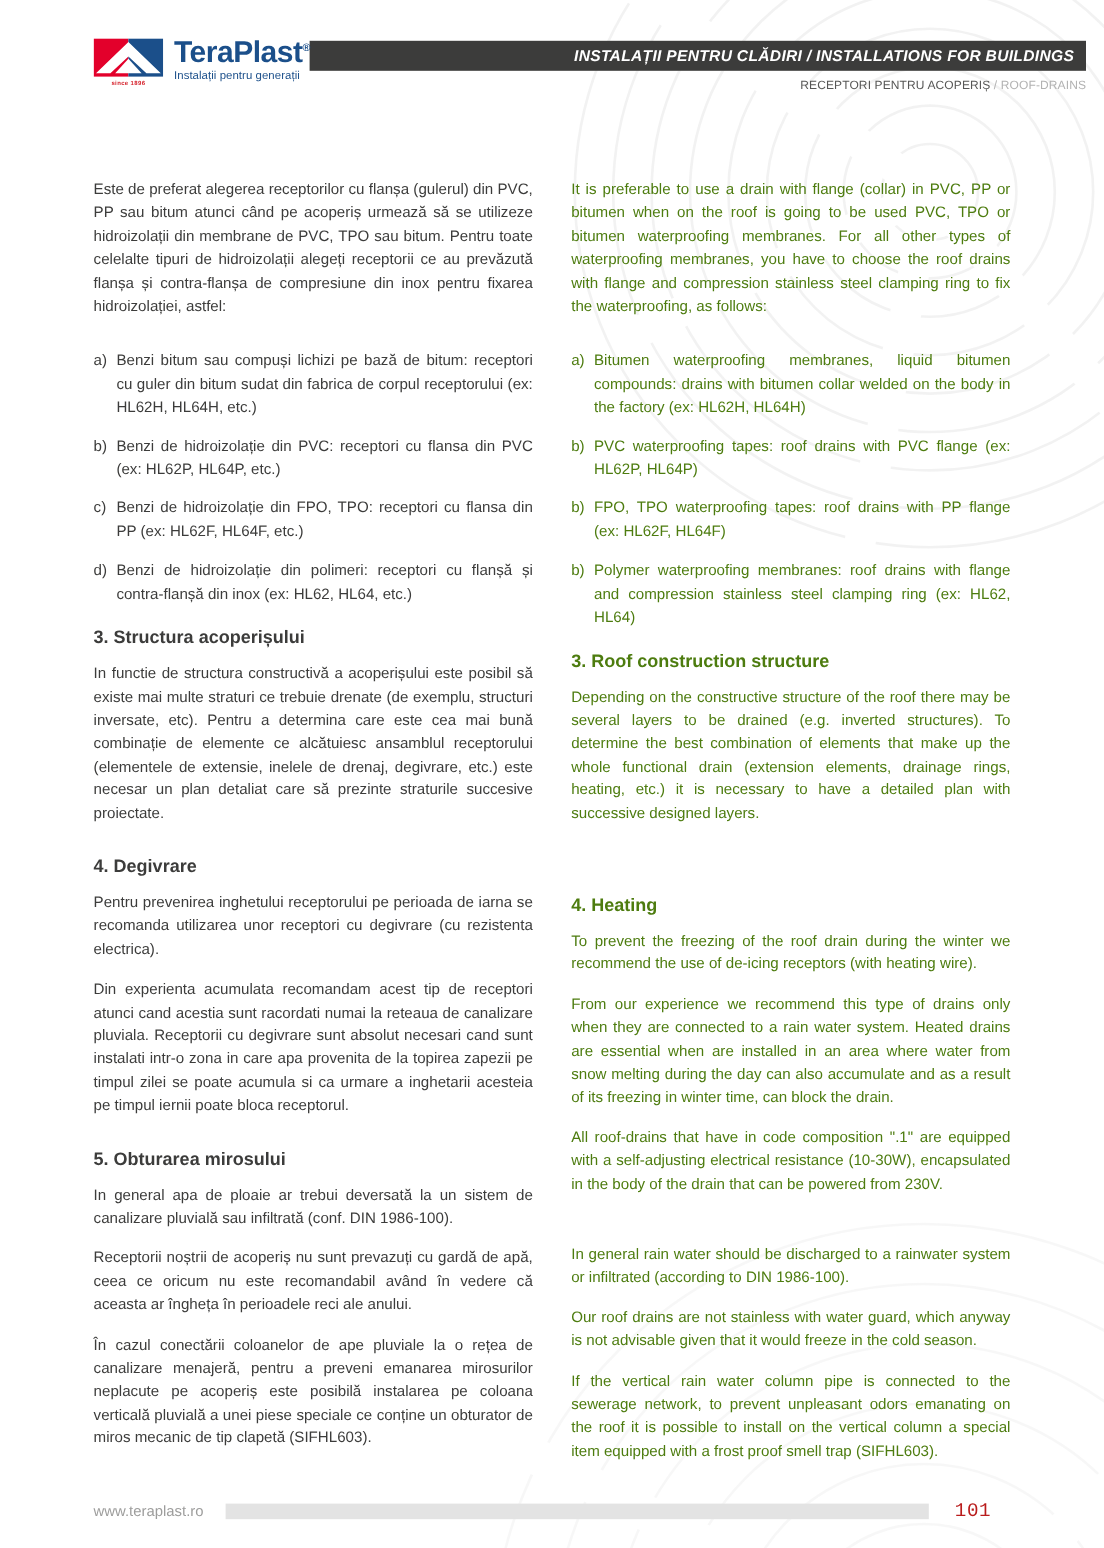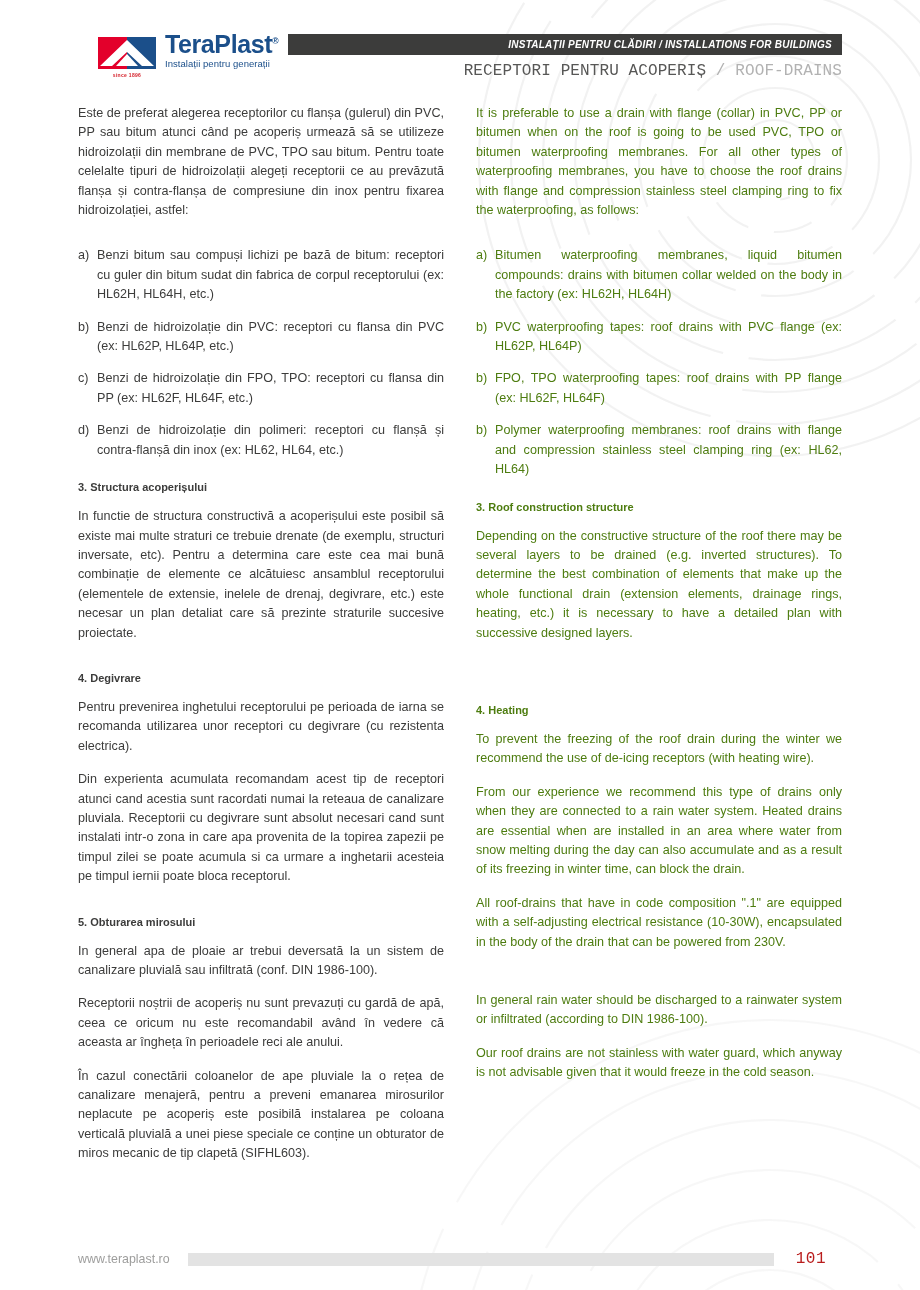--- a/index.html
+++ b/index.html
@@ -45,24 +45,23 @@
   .header {
     position: relative;
     z-index: 2;
     display: flex;
     align-items: flex-start;
     padding: 28px 78px 0 78px;
   }
 
   .logo-block {
     display: flex;
-    align-items: flex-end;
+    align-items: flex-start;
     gap: 9px;
     padding-top: 4px;
-    margin-left: 20px;
   }
 
   .logo-mark {
     width: 58px;
     height: 32px;
     position: relative;
     flex: 0 0 auto;
   }
 
   .logo-since {
@@ -101,64 +100,63 @@
 
   .header-right {
     margin-left: auto;
     text-align: right;
     padding-top: 6px;
   }
 
   .header-banner {
     background: #3c3c3b;
     color: #ffffff;
-    font-size: 10px;
+    font-size: 13px;
     font-weight: bold;
     font-style: italic;
     letter-spacing: 0.25px;
     padding: 5px 10px 5px 220px;
     display: inline-block;
     white-space: nowrap;
   }
 
   .header-sub {
     margin-top: 7px;
-    font-size: 16px;
+    font-size: 10px;
     color: #575756;
     letter-spacing: 0.1px;
     white-space: nowrap;
-    font-family: Liberation Mono, monospace;
   }
   .header-sub .sub-sep { color: #b2b2b2; }
   .header-sub .sub-en { color: #b2b2b2; }
 
   
   .content {
     position: relative;
     z-index: 2;
     display: flex;
     gap: 32px;
     padding: 24px 78px 0 78px;
   }
 
-  .col { width: 378px; }
+  .col { width: 378px; margin-top: 48px; }
 
   .col p,
   .col li {
     font-size: 12.6px;
     line-height: 19.4px;
     text-align: justify;
     text-justify: inter-word;
   }
 
   .col-ro p, .col-ro li, .col-ro h3 { color: #3c3c3b; }
   .col-en p, .col-en li, .col-en h3 { color: #4d7c0f; }
 
   .col h3 {
-    font-size: 11px;
+    font-size: 15px;
     font-weight: bold;
     line-height: 18px;
   }
 
   .para { margin-bottom: 14px; }
   .para:last-child { margin-bottom: 0; }
 
   .spacer-lg { height: 18px; }
   .spacer-md { height: 12px; }
 
@@ -368,20 +366,21 @@
 
       <h3 class="sect-head">4. Heating</h3>
       <p class="para">To prevent the freezing of the roof drain during the winter we recommend the use of de-icing receptors (with heating wire).</p>
       <p class="para">From our experience we recommend this type of drains only when they are connected to a rain water system. Heated drains are essential when are installed in an area where water from snow melting during the day can also accumulate and as a result of its freezing in winter time, can block the drain.</p>
       <p class="para">All roof-drains that have in code composition ".1" are equipped with a self-adjusting electrical resistance (10-30W), encapsulated in the body of the drain that can be powered from 230V.</p>
 
       <div class="spacer-md" style="height:25px"></div>
 
       <p class="para">In general rain water should be discharged to a rainwater system or infiltrated (according to DIN 1986-100).</p>
       <p class="para">Our roof drains are not stainless with water guard, which anyway is not advisable given that it would freeze in the cold season.</p>
+      <p class="para">If the vertical rain water column pipe is connected to the sewerage network, to prevent unpleasant odors emanating on the roof it is possible to install on the vertical column a special item equipped with a frost proof smell trap (SIFHL603).</p>
     </div>
   </div>
 
   <div class="footer">
     <span class="footer-url">www.teraplast.ro</span>
     <span class="footer-bar"></span>
     <span class="footer-page">101</span>
   </div>
 
 </div>

